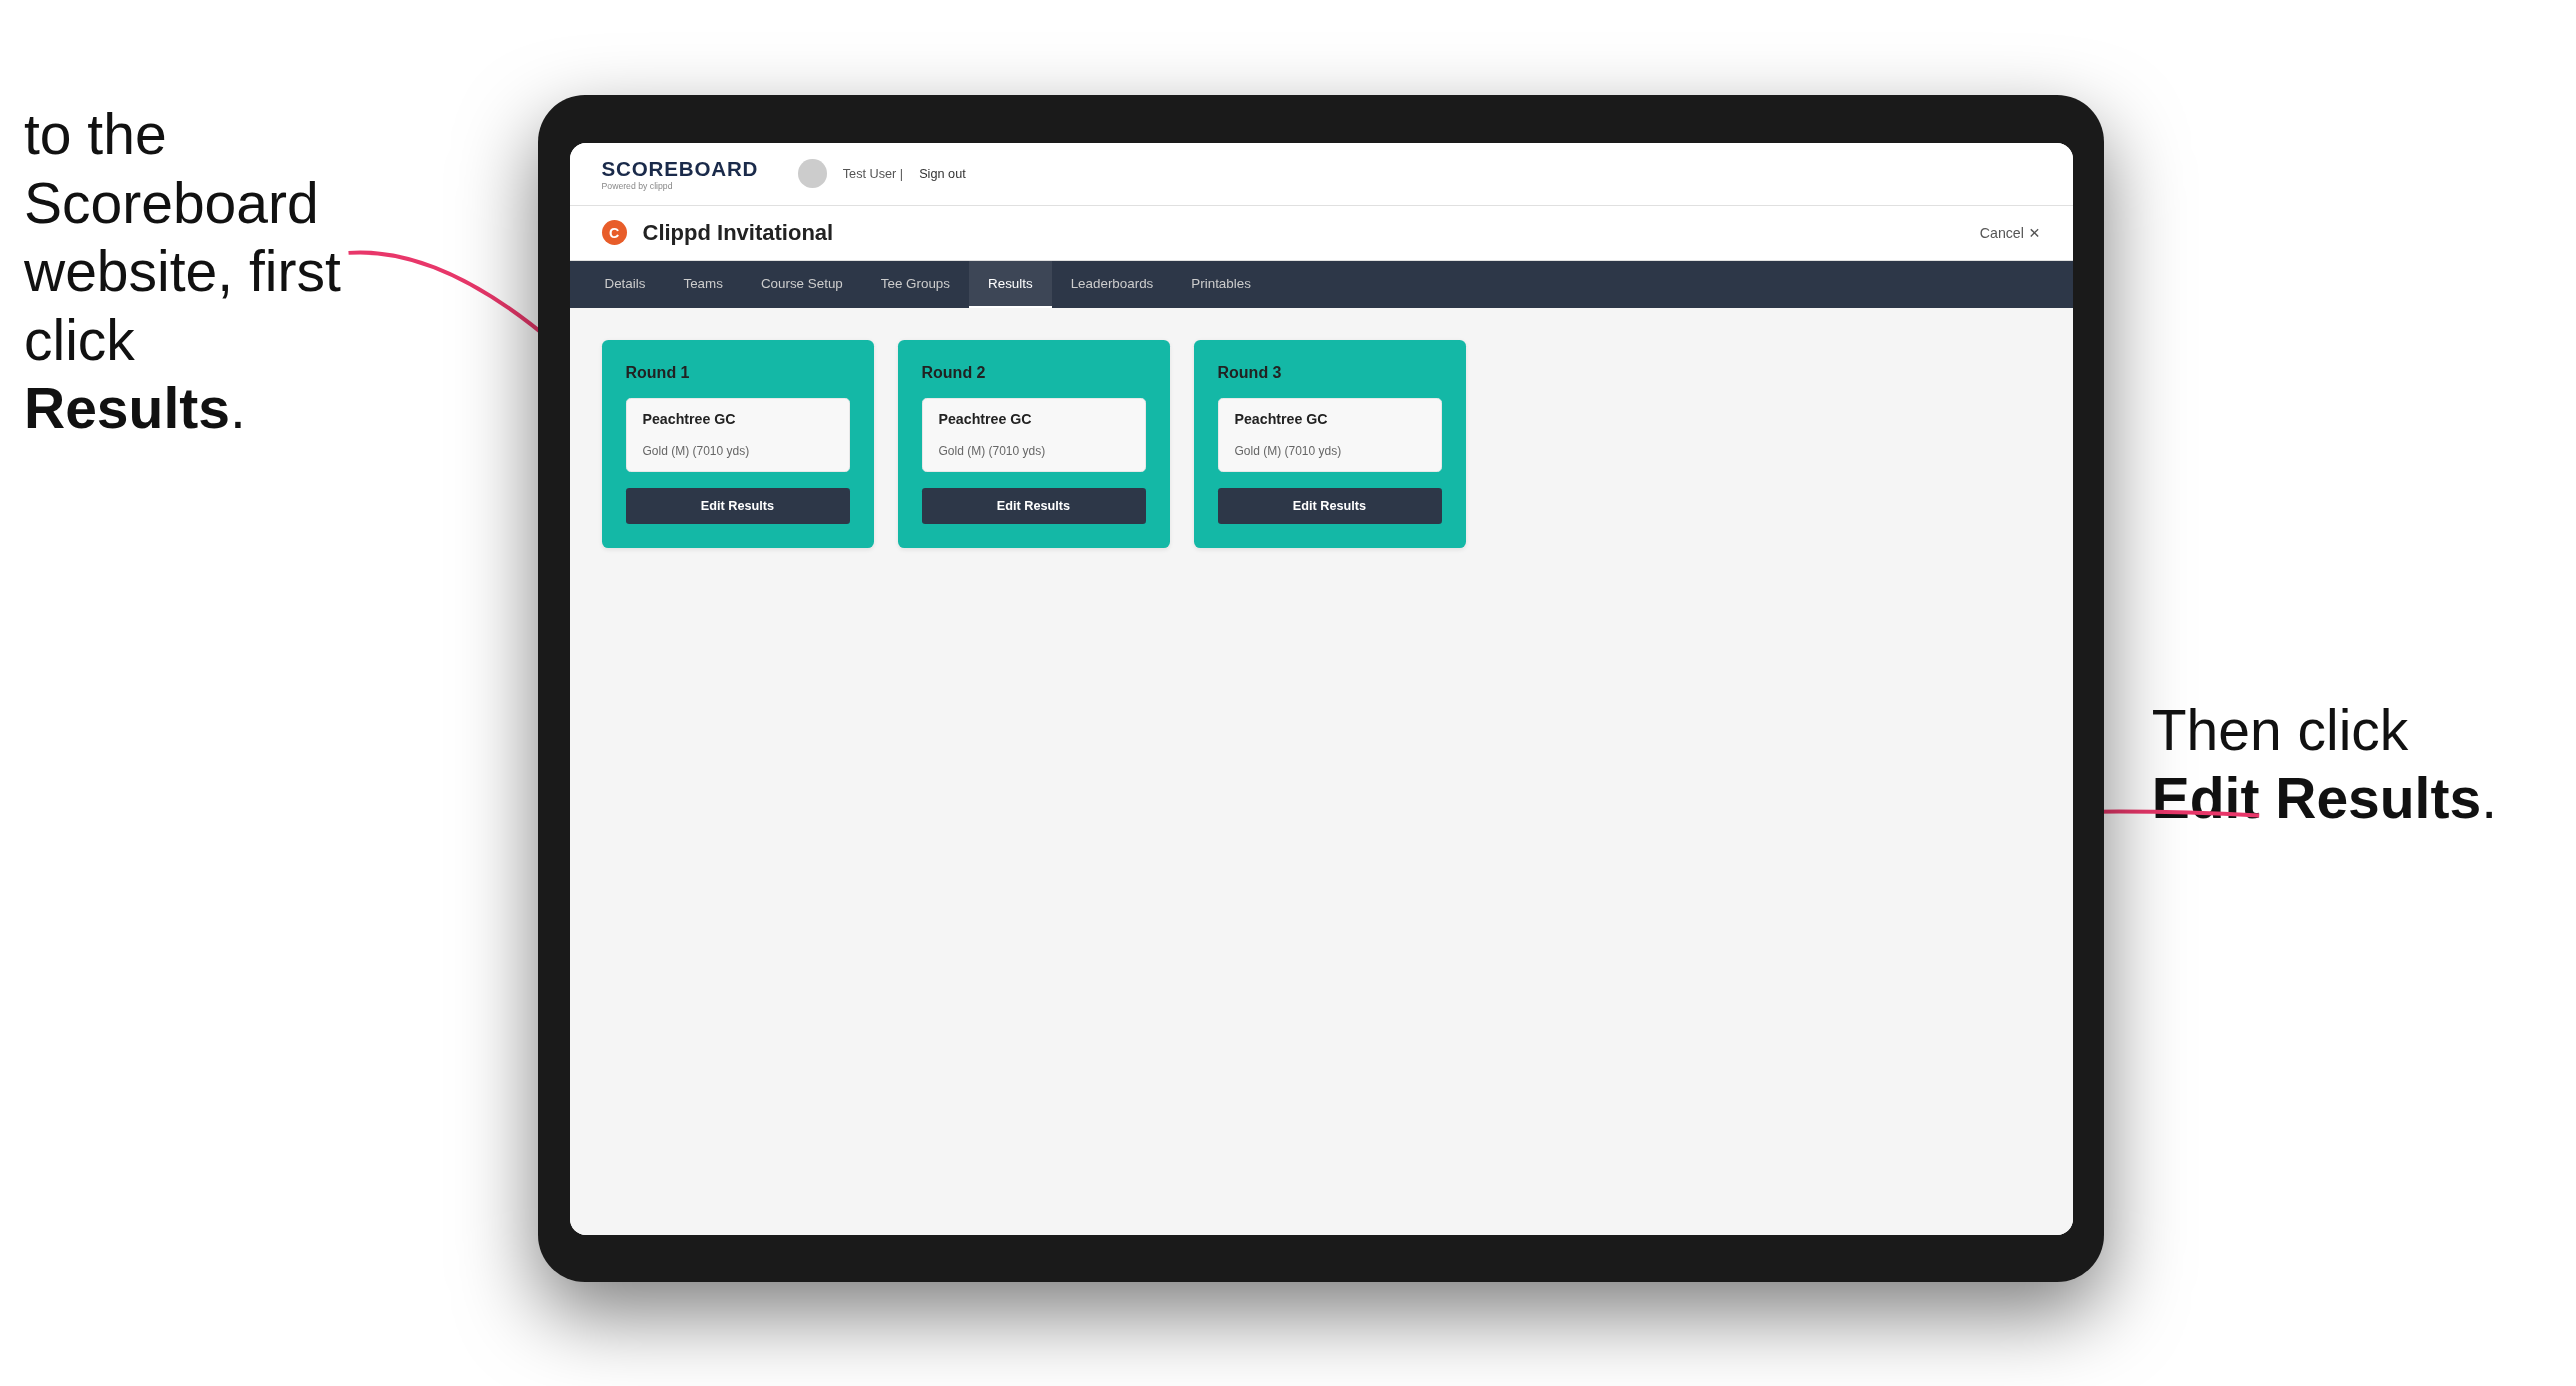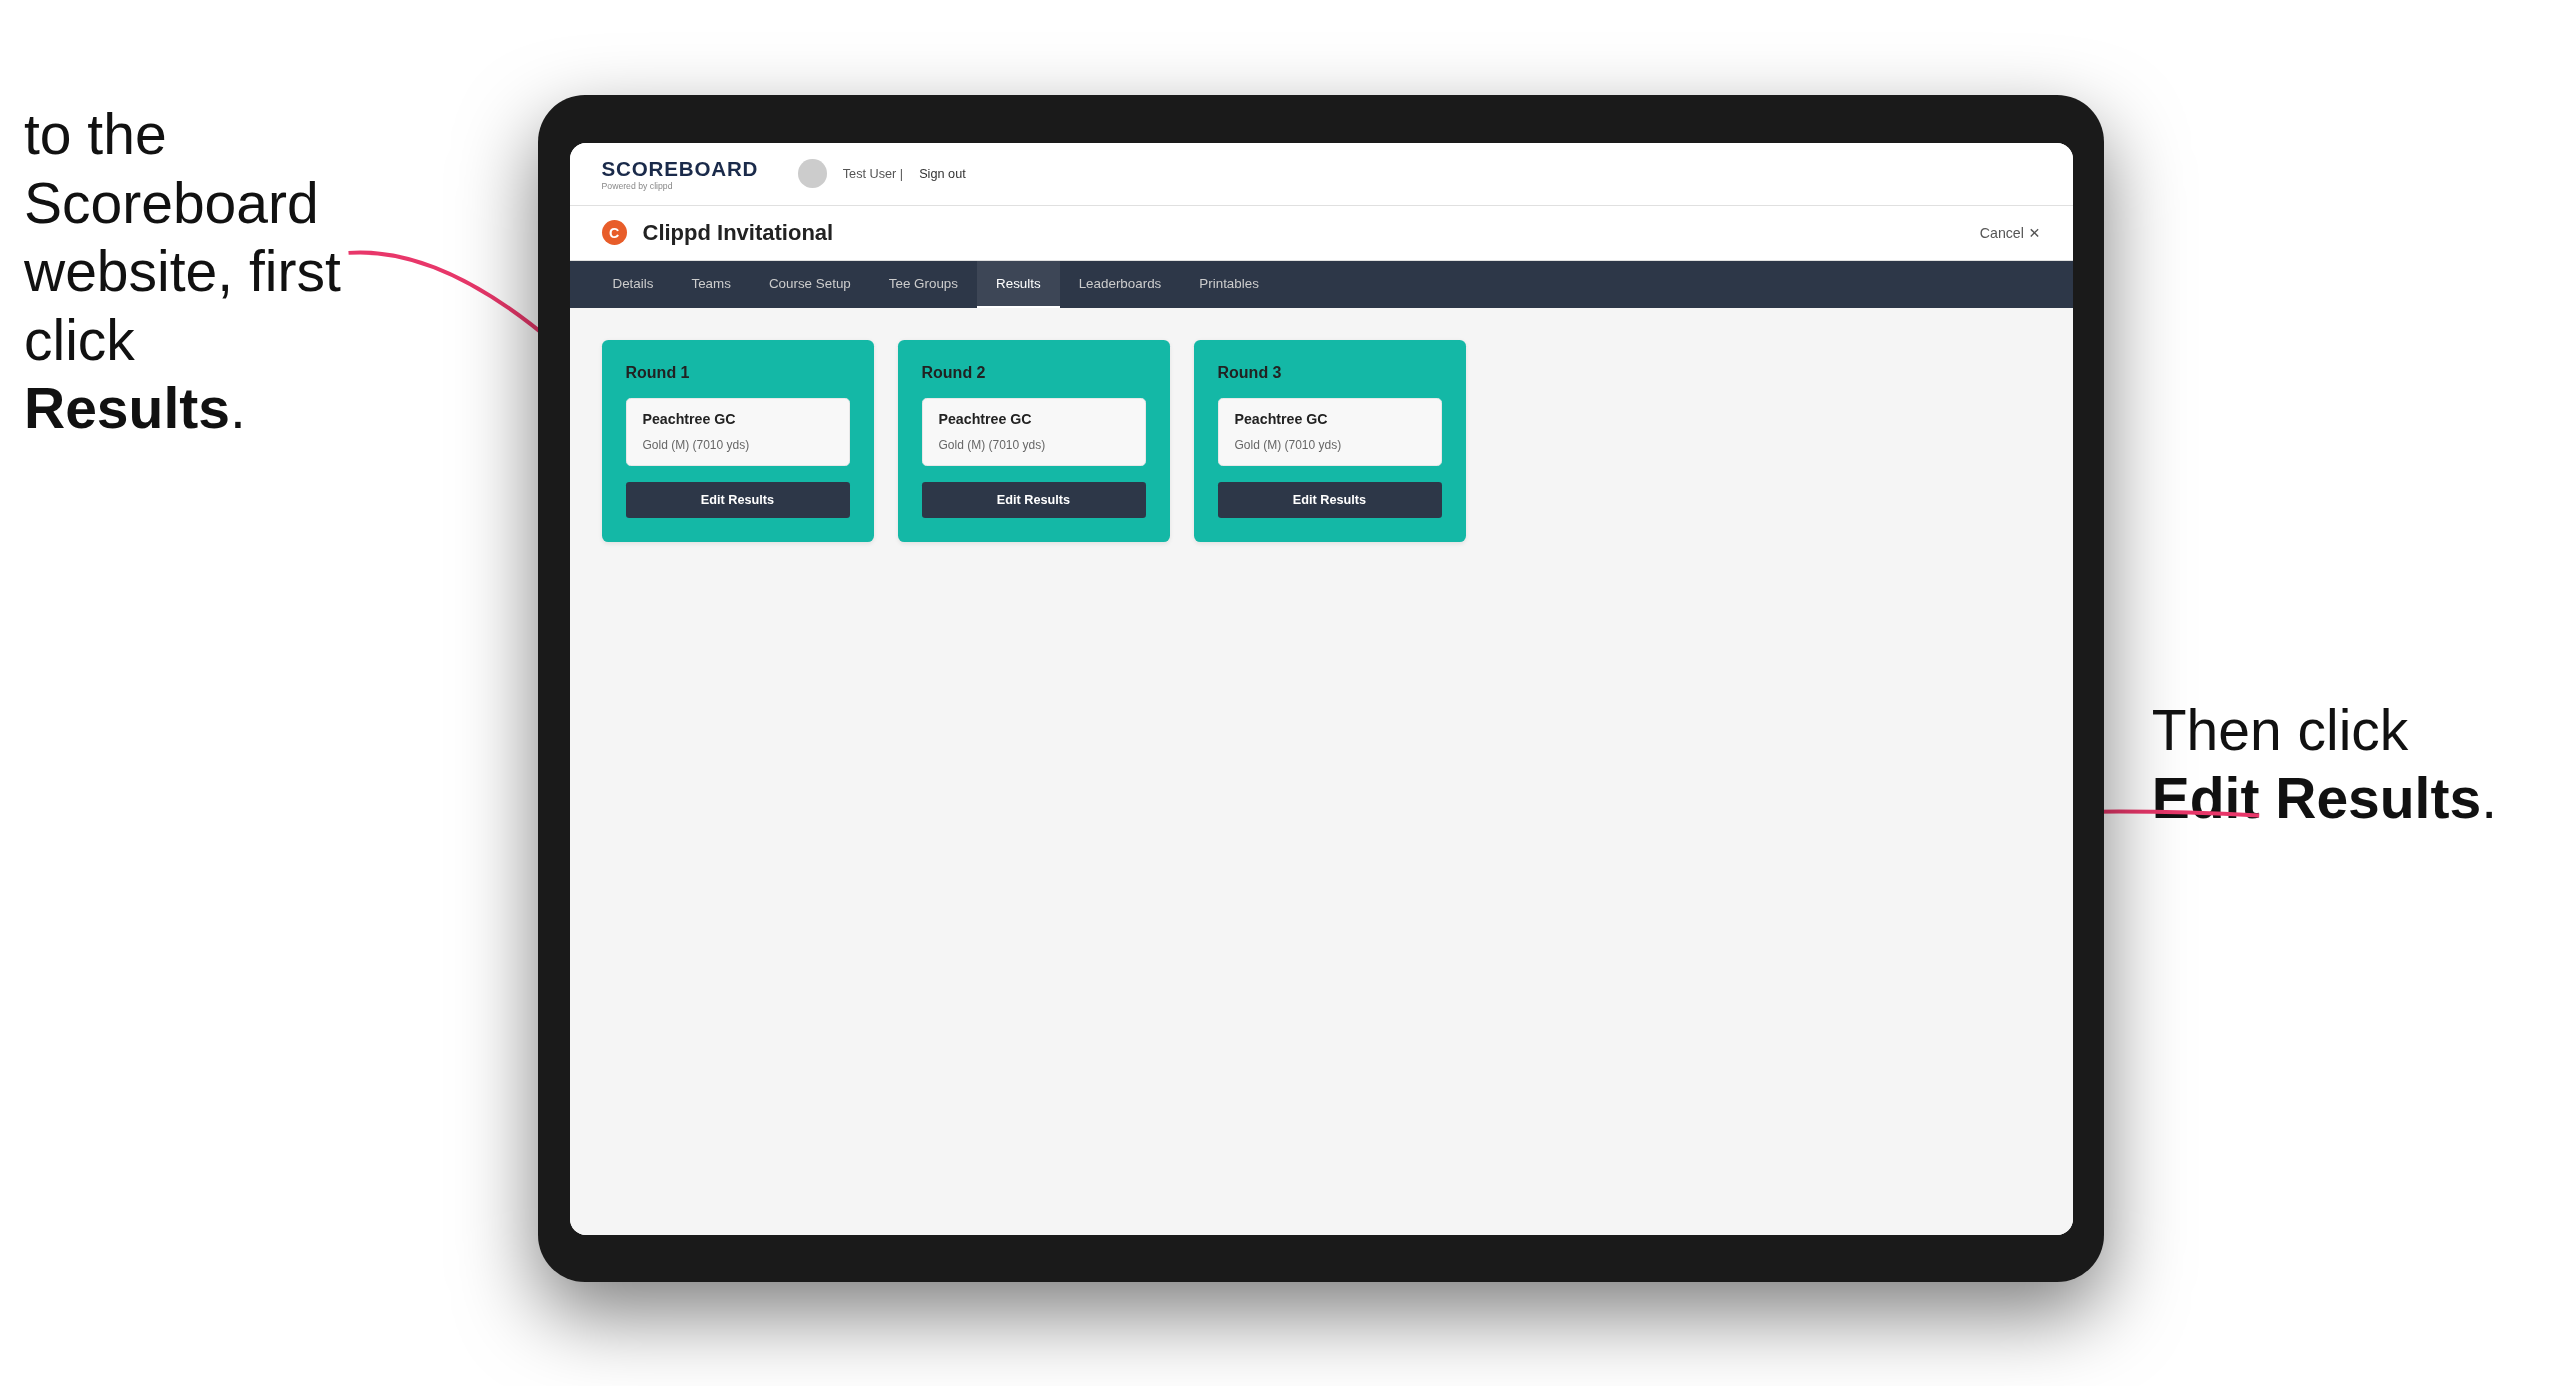--- a/index.html
+++ b/index.html
@@ -157,21 +157,21 @@
       align-items: center;
       gap: 4.7px;
     }
 
     
     .tabs-nav {
       background: #2d3748;
       height: 47px;
       display: flex;
       align-items: center;
-      padding: 0 24px;
+      padding: 0 16px;
       gap: 0;
       flex-shrink: 0;
     }
     .tab-item {
       padding: 0 19px;
       height: 47px;
       display: flex;
       align-items: center;
       font-size: 13.4px;
       color: #ccc;
@@ -218,21 +218,21 @@
       border: 0.8px solid #e8e8e8;
       border-radius: 4.7px;
       padding: 12.7px 16px;
       margin-bottom: 16px;
     }
 
     .course-name {
       font-size: 14.2px;
       font-weight: 600;
       color: #222;
-      margin-bottom: 11px;
+      margin-bottom: 17px;
     }
 
     .course-details {
       font-size: 12px;
       color: #666;
     }
 
     .edit-results-btn {
       width: 100%;
       background: #2d3748;

